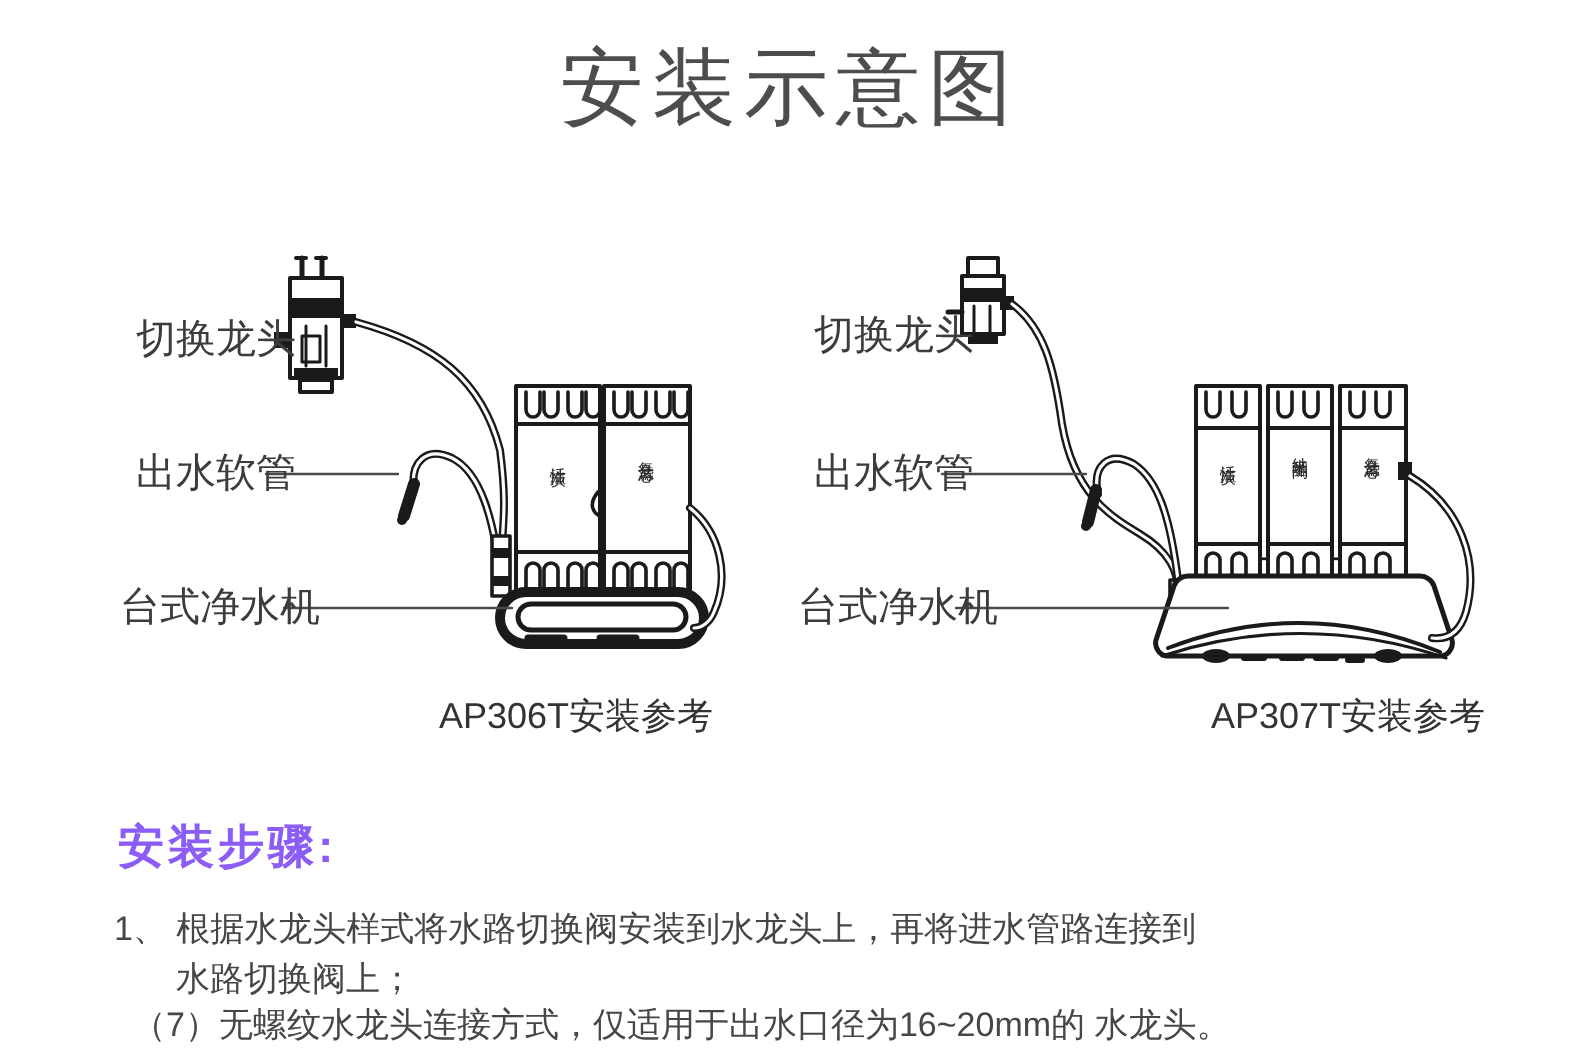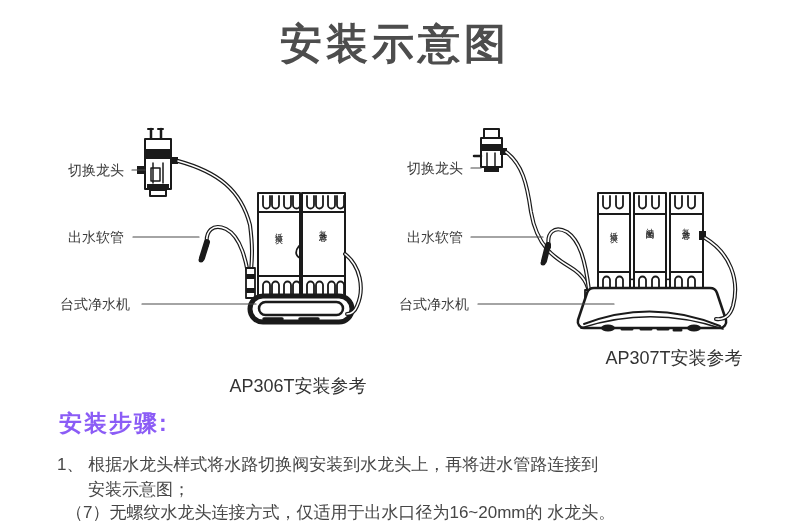--- a/index.html
+++ b/index.html
@@ -2,25 +2,25 @@
 <html><head>
 <meta charset="utf-8">
 <style>
   html,body{margin:0;padding:0;}
   body{
     width:790px;height:532px;position:relative;background:#ffffff;
     font-family:"Liberation Sans","DejaVu Sans",sans-serif;overflow:hidden;
   }
   .page-title{
     position:absolute;top:16px;left:0;width:790px;text-align:center;
-    font-size:42px;font-weight:bold;color:#4d4d4d;letter-spacing:4px;
+    font-size:42px;font-weight:normal;color:#4d4d4d;letter-spacing:4px;
   }
   .diagram-svg{position:absolute;left:0;top:100px;}
   .lbl{
-    position:absolute;font-size:14px;color:#3c3c3c;white-space:nowrap;line-height:19px;
+    position:absolute;font-size:20px;color:#3c3c3c;white-space:nowrap;line-height:19px;
   }
   .filter-text{
     position:absolute;writing-mode:vertical-rl;text-orientation:upright;
     font-size:8px;line-height:8px;color:#2b2b2b;letter-spacing:1px;white-space:nowrap;
   }
   .caption{
     position:absolute;font-size:18px;color:#333333;white-space:nowrap;
     width:160px;text-align:center;
   }
   .steps-heading{
@@ -209,19 +209,19 @@
 <div class="lbl" style="left:407px;top:159px;">切换龙头</div>
 <div class="lbl" style="left:407px;top:228px;">出水软管</div>
 <div class="lbl" style="left:399px;top:295px;">台式净水机</div>
 
 <div class="filter-text" style="left:274px;top:227px;">活性炭</div>
 <div class="filter-text" style="left:318px;top:224px;">复合滤芯</div>
 <div class="filter-text" style="left:609px;top:226px;">活性炭</div>
 <div class="filter-text" style="left:645px;top:222px;">纳米晶陶</div>
 <div class="filter-text" style="left:681px;top:222px;">复合滤芯</div>
 
-<div class="caption" style="left:218px;top:346px;margin-top:28px;">AP306T安装参考</div>
+<div class="caption" style="left:208px;top:346px;">AP306T安装参考</div>
 <div class="caption" style="left:594px;top:346px;">AP307T安装参考</div>
 
 <div class="steps-heading">安装步骤:</div>
 <div class="step-line step-1">1、 根据水龙头样式将水路切换阀安装到水龙头上，再将进水管路连接到</div>
-<div class="step-line step-2">安装示意图；</div>
+<div class="step-line step-2">水路切换阀上；</div>
 <div class="step-line step-3">（7）无螺纹水龙头连接方式，仅适用于出水口径为16~20mm的 水龙头。</div>
 
 </body></html>

